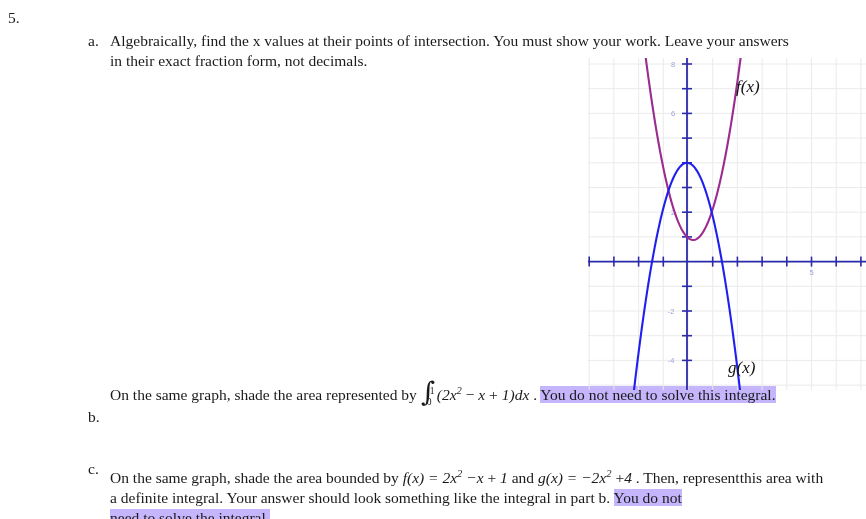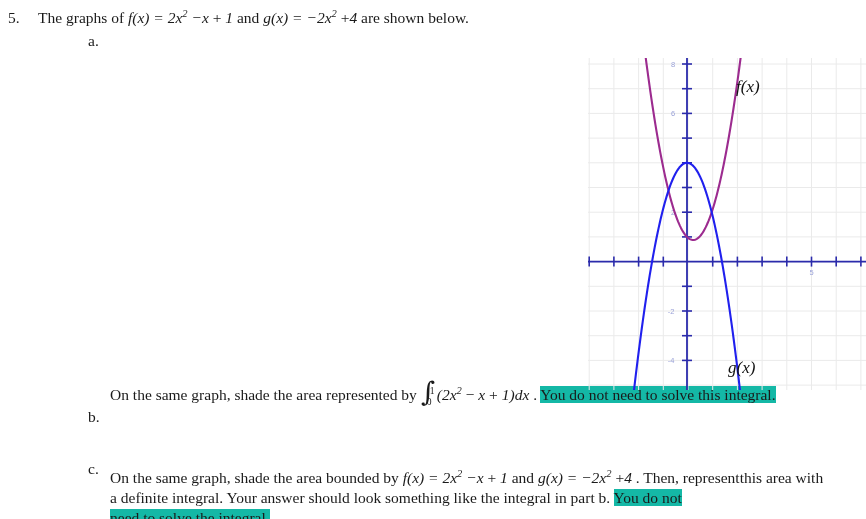--- a/index.html
+++ b/index.html
@@ -53,21 +53,21 @@
   .part-a-letter { left: 88px; top: 31px; }
   .part-a-body   { left: 110px; top: 31px; width: 740px; }
 
   .part-b-letter { left: 88px; top: 407px; }
   .part-b-body   { left: 110px; top: 385px; width: 745px; white-space: nowrap; }
 
   .part-c-letter { left: 88px; top: 459px; }
   .part-c-body   { left: 110px; top: 468px; width: 715px; }
 
   .hl {
-    background: #14b8a6;
+    background: #c4b5fd;
   }
 
   
   .mathit {
     font-family: "Liberation Serif", "DejaVu Serif", serif;
     font-style: italic;
   }
   .mvar { font-style: italic; }
   sup.exp {
     font-size: 0.68em;
@@ -128,25 +128,26 @@
   .lbl-f { left: 148px; top: 19px; text-align: right; }
   .lbl-g { left: 140px; top: 300px; }
 </style>
 </head>
 <body>
 
 <div class="page">
 
   <div class="qnum">5.</div>
 
-  <div class="stem">
-    <span>The graphs of </span><span class="mathit">f(<span class="mvar">x</span>) = 2<span class="mvar">x</span><sup class="exp">2</sup> −<span class="mvar">x</span> <span class="op">+</span> 1</span><span> and </span><span class="mathit">g(<span class="mvar">x</span>) = −2<span class="mvar">x</span><sup class="exp">2</sup> <span class="op">+</span>4</span><span> are shown below.</span>
-  </div>
 
   <div class="itemletter part-a-letter">a.</div>
+  <div class="itembody part-a-body">
+    <div>Algebraically, find the x values at their points of intersection. You must show your work. Leave your answers</div>
+    <div>in their exact fraction form, not decimals.</div>
+  </div>
 
   <div class="itemletter part-b-letter">b.</div>
   <div class="itembody part-b-body">
     <span>On the same graph, shade the area represented by </span><span class="integral"><span class="sgn">∫</span><span class="lim-up">1</span><span class="lim-lo">0</span></span><span class="mathit">(2<span class="mvar">x</span><sup class="exp">2</sup> <span class="op">−</span> <span class="mvar">x</span> <span class="op">+</span> 1)<span class="mvar">dx</span></span><span> . </span><span class="hl">You do not need to solve this integral.</span>
   </div>
 
   <div class="itemletter part-c-letter">c.</div>
   <div class="itembody part-c-body">
     <span>On the same graph, shade the area bounded by </span><span class="mathit">f(<span class="mvar">x</span>) = 2<span class="mvar">x</span><sup class="exp">2</sup> −<span class="mvar">x</span> <span class="op">+</span> 1</span><span>  and </span><span class="mathit">g(<span class="mvar">x</span>) = −2<span class="mvar">x</span><sup class="exp">2</sup> <span class="op">+</span>4</span><span> . Then, represent</span><span>this area with a definite integral. Your answer should look something like the integral in part b. </span><span class="hl">You do not</span><br><span class="hl">need to solve the integral.</span>
   </div>

